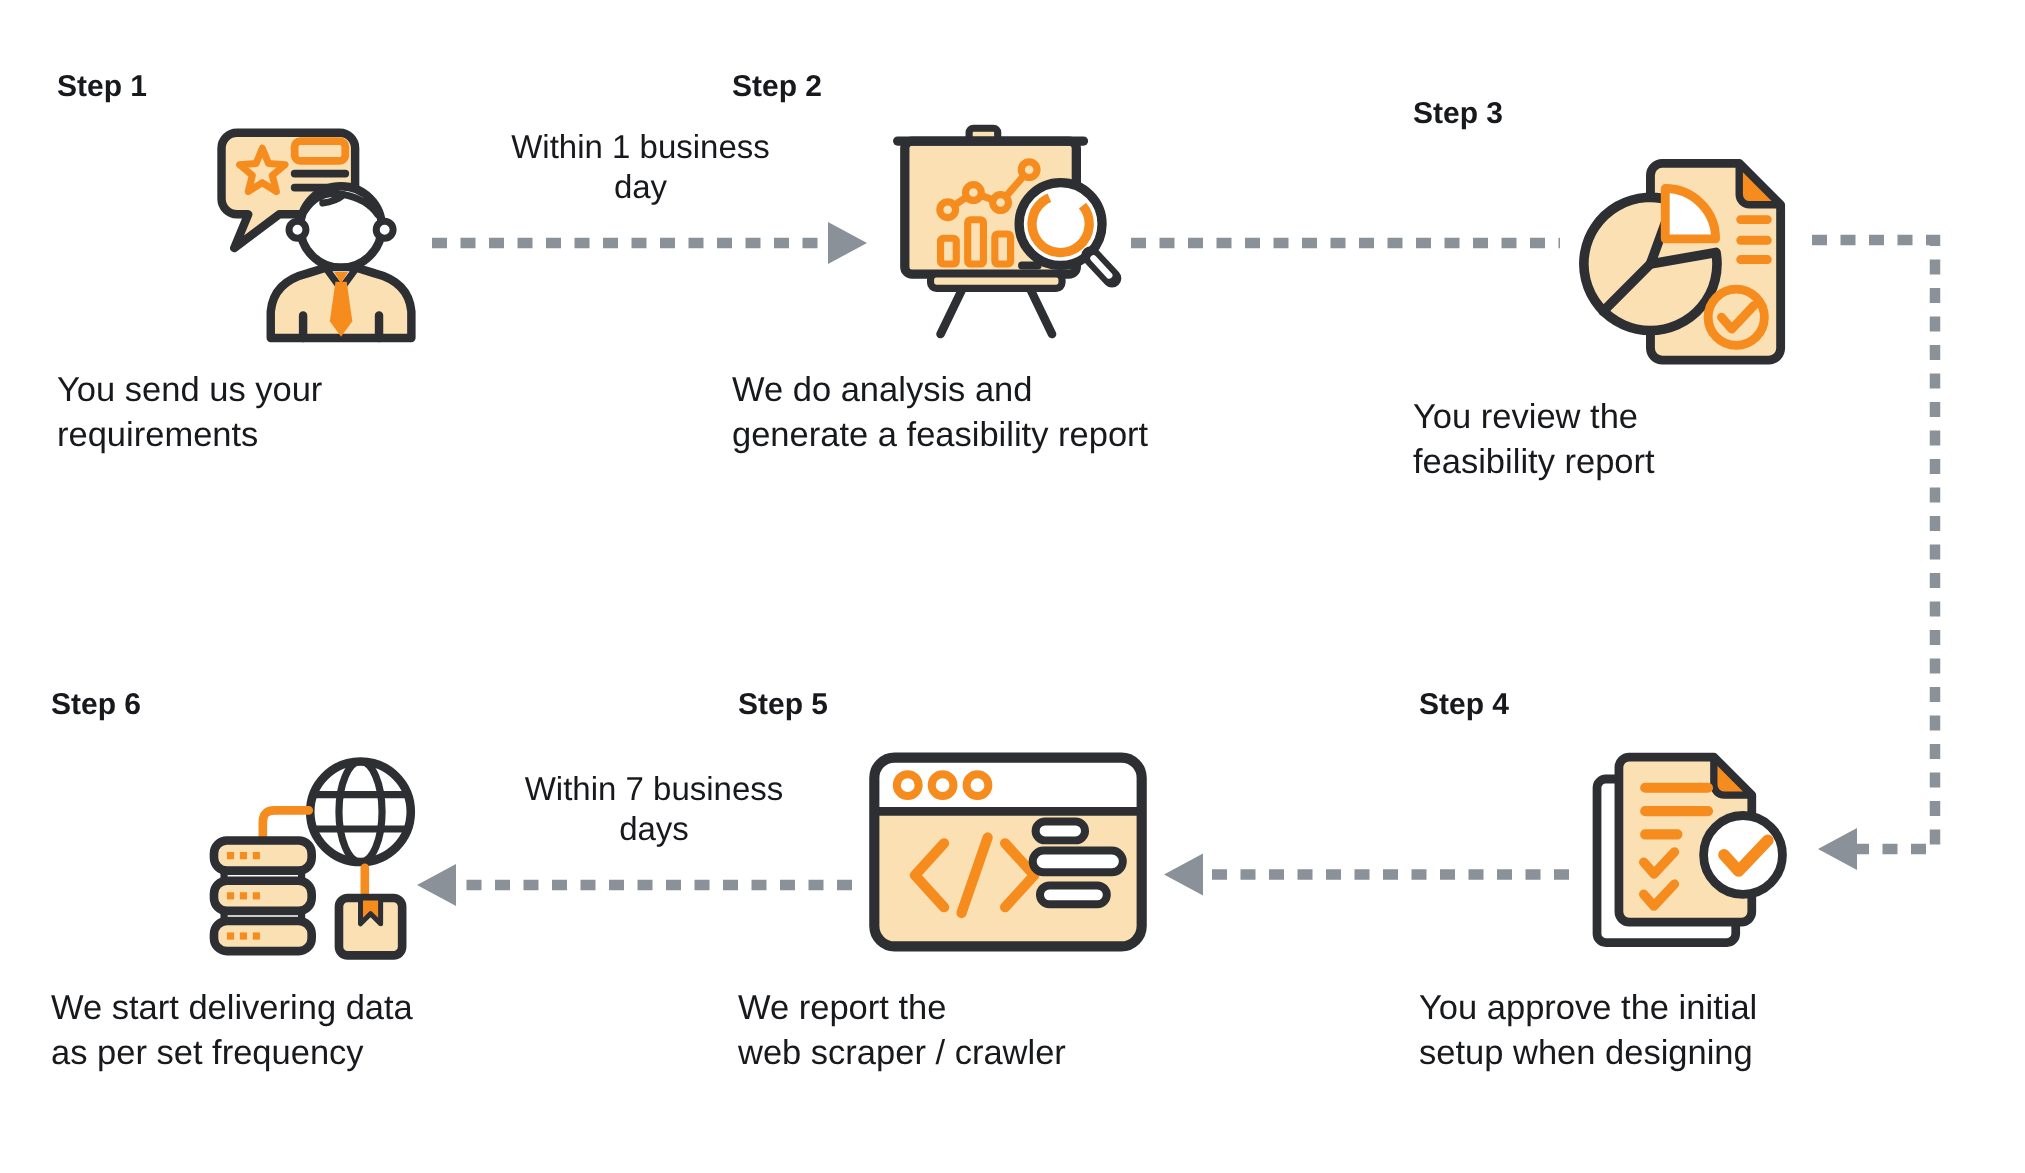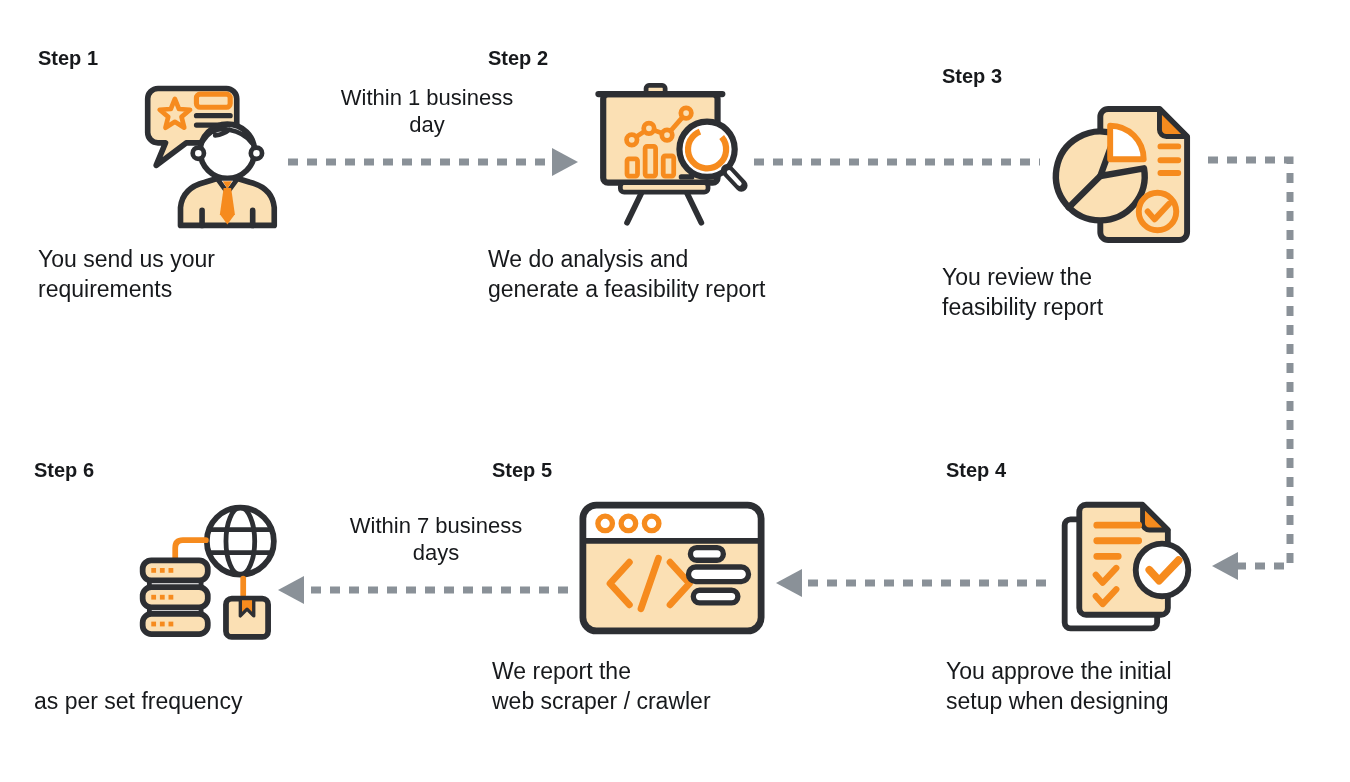--- a/index.html
+++ b/index.html
@@ -193,18 +193,18 @@
             <rect x="35" y="104" width="5" height="5"></rect>
           <rect x="17" y="132" width="5" height="5"></rect>
             <rect x="26" y="132" width="5" height="5"></rect>
             <rect x="35" y="132" width="5" height="5"></rect>
         </g>
         <rect class="fl si" stroke-width="6" x="95" y="108" width="44" height="40" rx="6"></rect>
         <path class="fo si" stroke-width="3.5" stroke-linejoin="round" d="M110,108 h14 v18 l-7,-7 l-7,7 z"></path>
       </svg>
     </div>
     <div class="caption">
-      <br>
+      <span>We start delivering data</span><br>
       <span>as per set frequency</span>
     </div>
   </div>
 
 </div>
 
 </body></html>

